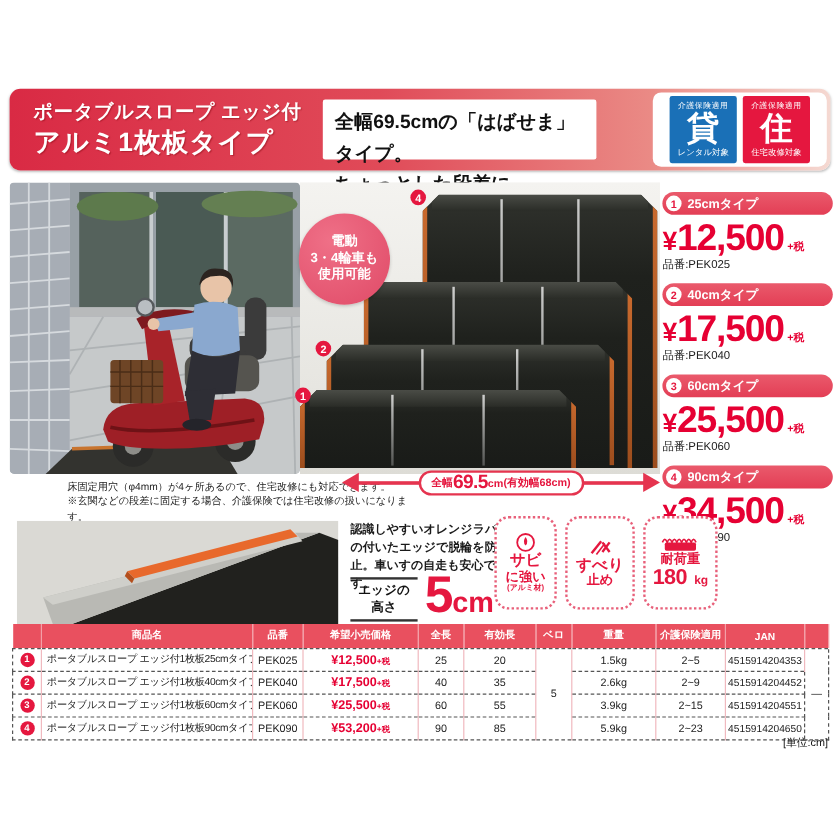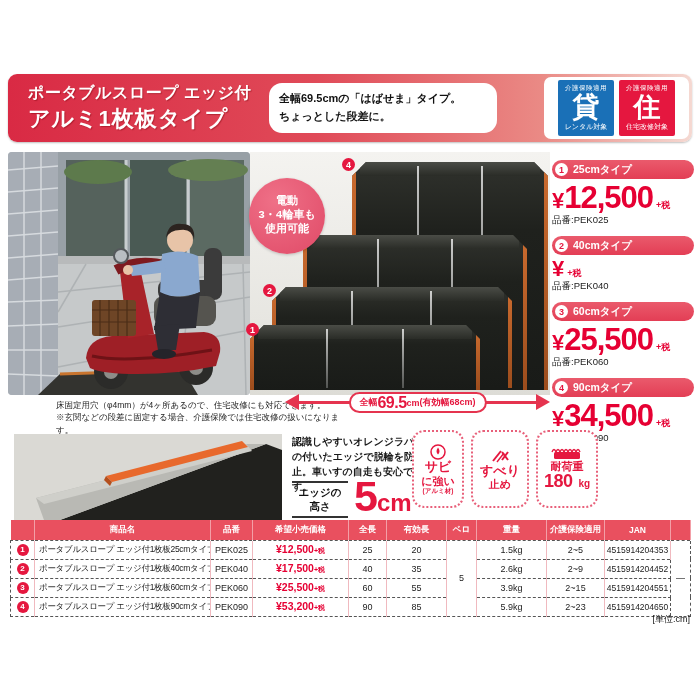--- a/index.html
+++ b/index.html
@@ -6,22 +6,22 @@
   body { background:#fff; font-family:"Liberation Sans", sans-serif; }
   .page { position:relative; width:700px; height:700px; background:#fff; overflow:hidden; }
 
   
   .band { position:absolute; left:8px; top:74px; width:684px; height:68px; border-radius:9px;
     background:linear-gradient(90deg,#d92a44 0%,#e04a58 45%,#ea8a85 78%,#f5d9d2 100%);
     box-shadow:0 1px 2px rgba(0,0,0,.25); }
   .band-title { position:absolute; left:20px; top:9px; color:#fff; text-shadow:1px 1px 1px rgba(120,0,10,.4); }
   .band-title .t1 { font-size:16px; font-weight:bold; letter-spacing:.5px; }
   .band-title .t2 { font-size:22px; font-weight:bold; letter-spacing:1px; }
-  .band-box { position:absolute; left:261px; top:9px; width:228px; height:50px; background:#fff; border-radius:13px;
-    padding:7px 10px; font-size:11px; font-weight:bold; color:#111; line-height:1.6; }
+  .band-box { position:absolute; left:261px; top:9px; width:228px; height:50px; background:#fff; border-radius:2px;
+    padding:7px 10px; font-size:16px; font-weight:bold; color:#111; line-height:1.6; }
   .band-badges { position:absolute; right:3px; top:3px; width:145px; height:62px; background:#fff; border-radius:7px;
     display:flex; align-items:center; justify-content:center; gap:5px; }
   .seal { width:56px; height:56px; color:#fff; display:flex; flex-direction:column; align-items:center; justify-content:center; border-radius:2px; }
   .seal.blue { background:#1a70b7; }
   .seal.red  { background:#e5173f; }
   .seal .s-top { font-size:6.5px; letter-spacing:.5px; }
   .seal .s-char { font-size:27px; font-weight:bold; line-height:1.05; }
   .seal .s-bot { font-size:7px; }
 
   
@@ -38,21 +38,21 @@
   .ramp .rail { position:absolute; top:6px; bottom:0; width:4px; background:linear-gradient(180deg,#c96a2e,#9c4d1d); }
   .ramp .rail.l { left:0; } .ramp .rail.r { right:0; }
   .ramp .hinge { position:absolute; top:4px; bottom:2px; width:2px; background:linear-gradient(180deg,rgba(255,255,255,.75),rgba(255,255,255,.25)); }
   .ramp .bevel { position:absolute; left:8px; right:8px; top:0; height:14px; background:linear-gradient(180deg,#4a4c46,#2a2c27); }
   .num-dot { position:absolute; width:13px; height:13px; border-radius:50%; background:#e5173f; color:#fff;
     font-size:9px; font-weight:bold; display:flex; align-items:center; justify-content:center; z-index:40; }
 
   
   .circle-badge { position:absolute; left:249px; top:178px; width:76px; height:76px; border-radius:50%;
     background:radial-gradient(circle at 35% 30%,#ef7087,#e04a67); color:#fff; display:flex; flex-direction:column;
-    align-items:center; justify-content:center; z-index:50; font-weight:bold; line-height:1.25; box-shadow:0 1px 3px rgba(0,0,0,.2);font-family:Liberation Mono, monospace; }
+    align-items:center; justify-content:center; z-index:50; font-weight:bold; line-height:1.25; box-shadow:0 1px 3px rgba(0,0,0,.2); }
   .circle-badge .cb1 { font-size:11px; } .circle-badge .cb2 { font-size:11px; } .circle-badge .cb3 { font-size:11px; }
 
   
   .width-arrow { position:absolute; left:285px; top:392px; width:265px; height:22px; z-index:45;text-align:right; }
   .width-arrow .line { position:absolute; left:6px; right:6px; top:9px; height:3px; background:#e5344f; }
   .width-arrow .head { position:absolute; top:2px; width:0; height:0; border-top:8px solid transparent; border-bottom:8px solid transparent; }
   .width-arrow .head.l { left:0; border-right:14px solid #e5344f; }
   .width-arrow .head.r { right:0; border-left:14px solid #e5344f; }
   .width-pill { position:absolute; left:50%; top:0; transform:translateX(-50%); height:21px; background:#fff;
     border:2px solid #e5344f; border-radius:11px; display:flex; align-items:baseline; padding:0 9px; color:#e5173f;
@@ -288,20 +288,21 @@
       </div>
       <div class="price-code">品番:PEK025</div>
     </div>
     <div class="price-item">
       <div class="price-pill">
         <span class="pnum">2</span>
         <span class="plabel">40cmタイプ</span>
       </div>
       <div class="price-val">
         <span class="yen">¥</span>
+          <span class="amt">17,500</span>
           <span class="tax">+税</span>
       </div>
       <div class="price-code">品番:PEK040</div>
     </div>
     <div class="price-item">
       <div class="price-pill">
         <span class="pnum">3</span>
         <span class="plabel">60cmタイプ</span>
       </div>
       <div class="price-val">

